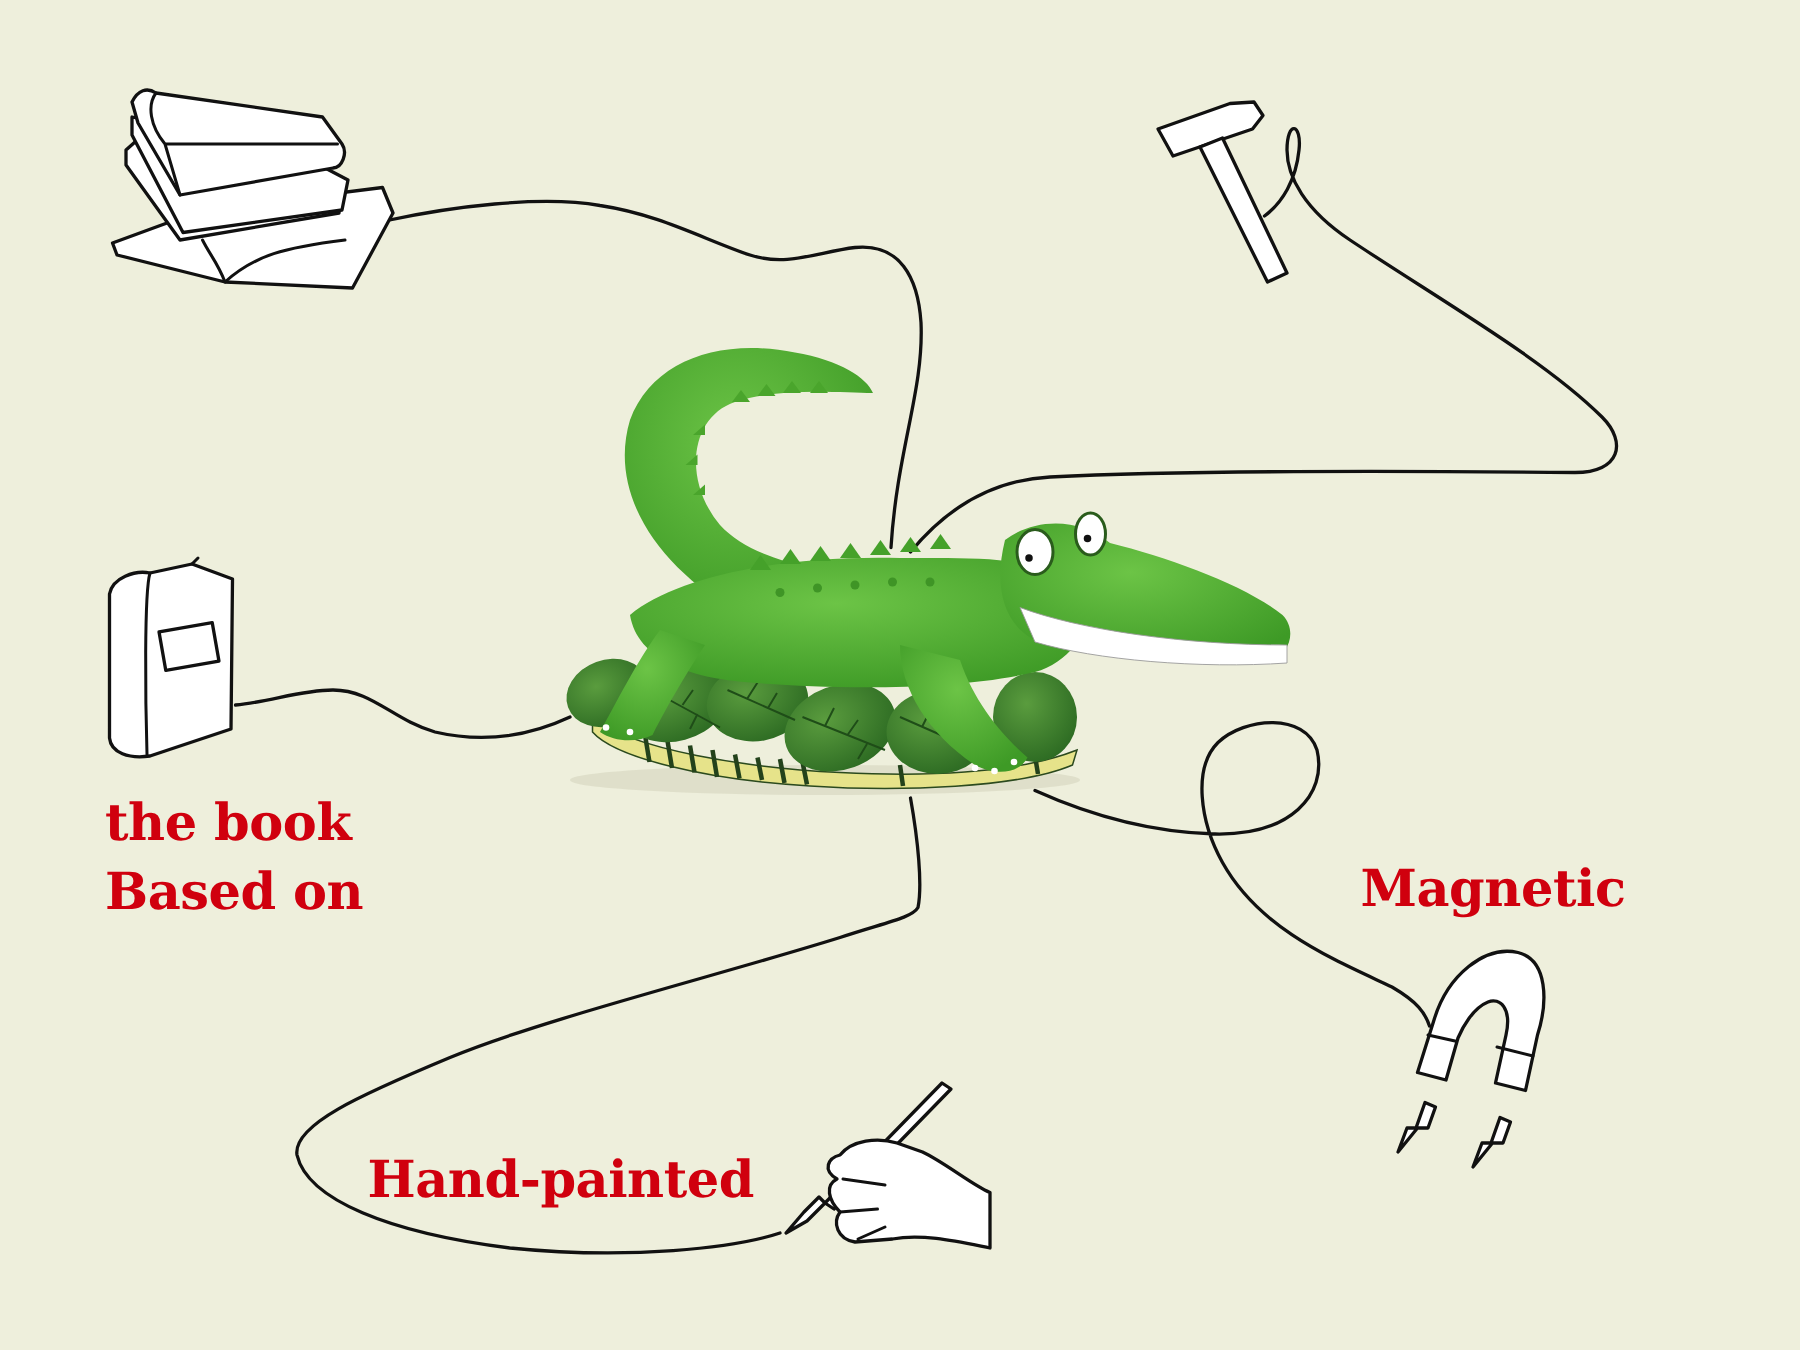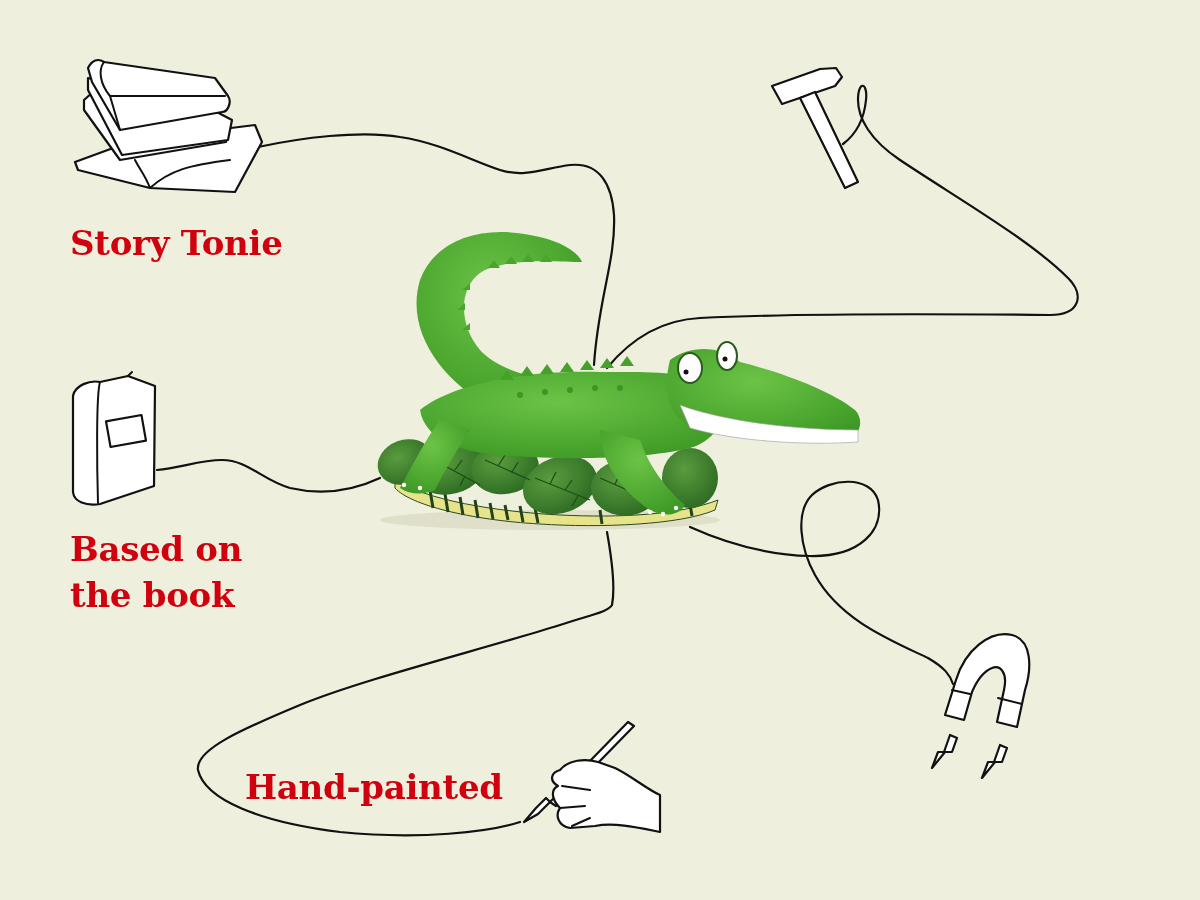--- a/index.html
+++ b/index.html
@@ -149,20 +149,20 @@
     <path d="M600,430 C600,460 620,490 650,510 C665,518 680,515 685,505 C670,492 650,470 640,440 Z" fill="url(#gBody)"></path>
     <g fill="#ffffff">
         <circle cx="404" cy="485" r="2.2"></circle>
         <circle cx="420" cy="488" r="2.2"></circle>
         <circle cx="650" cy="512" r="2.2"></circle>
         <circle cx="663" cy="514" r="2.2"></circle>
         <circle cx="676" cy="508" r="2.2"></circle>
       </g>
   </svg>
 
-  <div class="label" style="left:70px; top:220px;">Story Tonie</div>
   <div class="label" style="left:70px; top:526px;">
+    <span>the book</span>
     <span>Based on</span>
-    <span>the book</span>
   </div>
+  <div class="label" style="left:907px; top:570px;">Magnetic</div>
   <div class="label" style="left:245px; top:746px;margin-top:18px;">Hand-painted</div>
 
 </div>
 
 </body></html>

